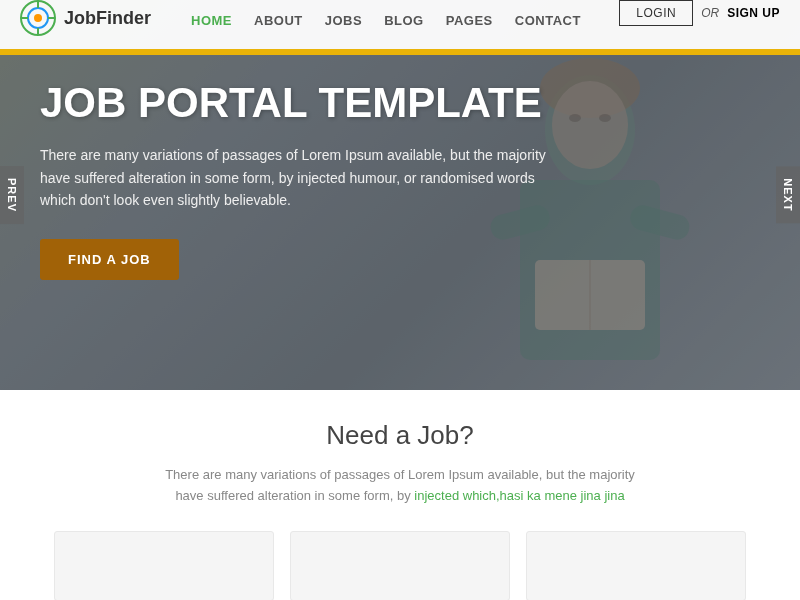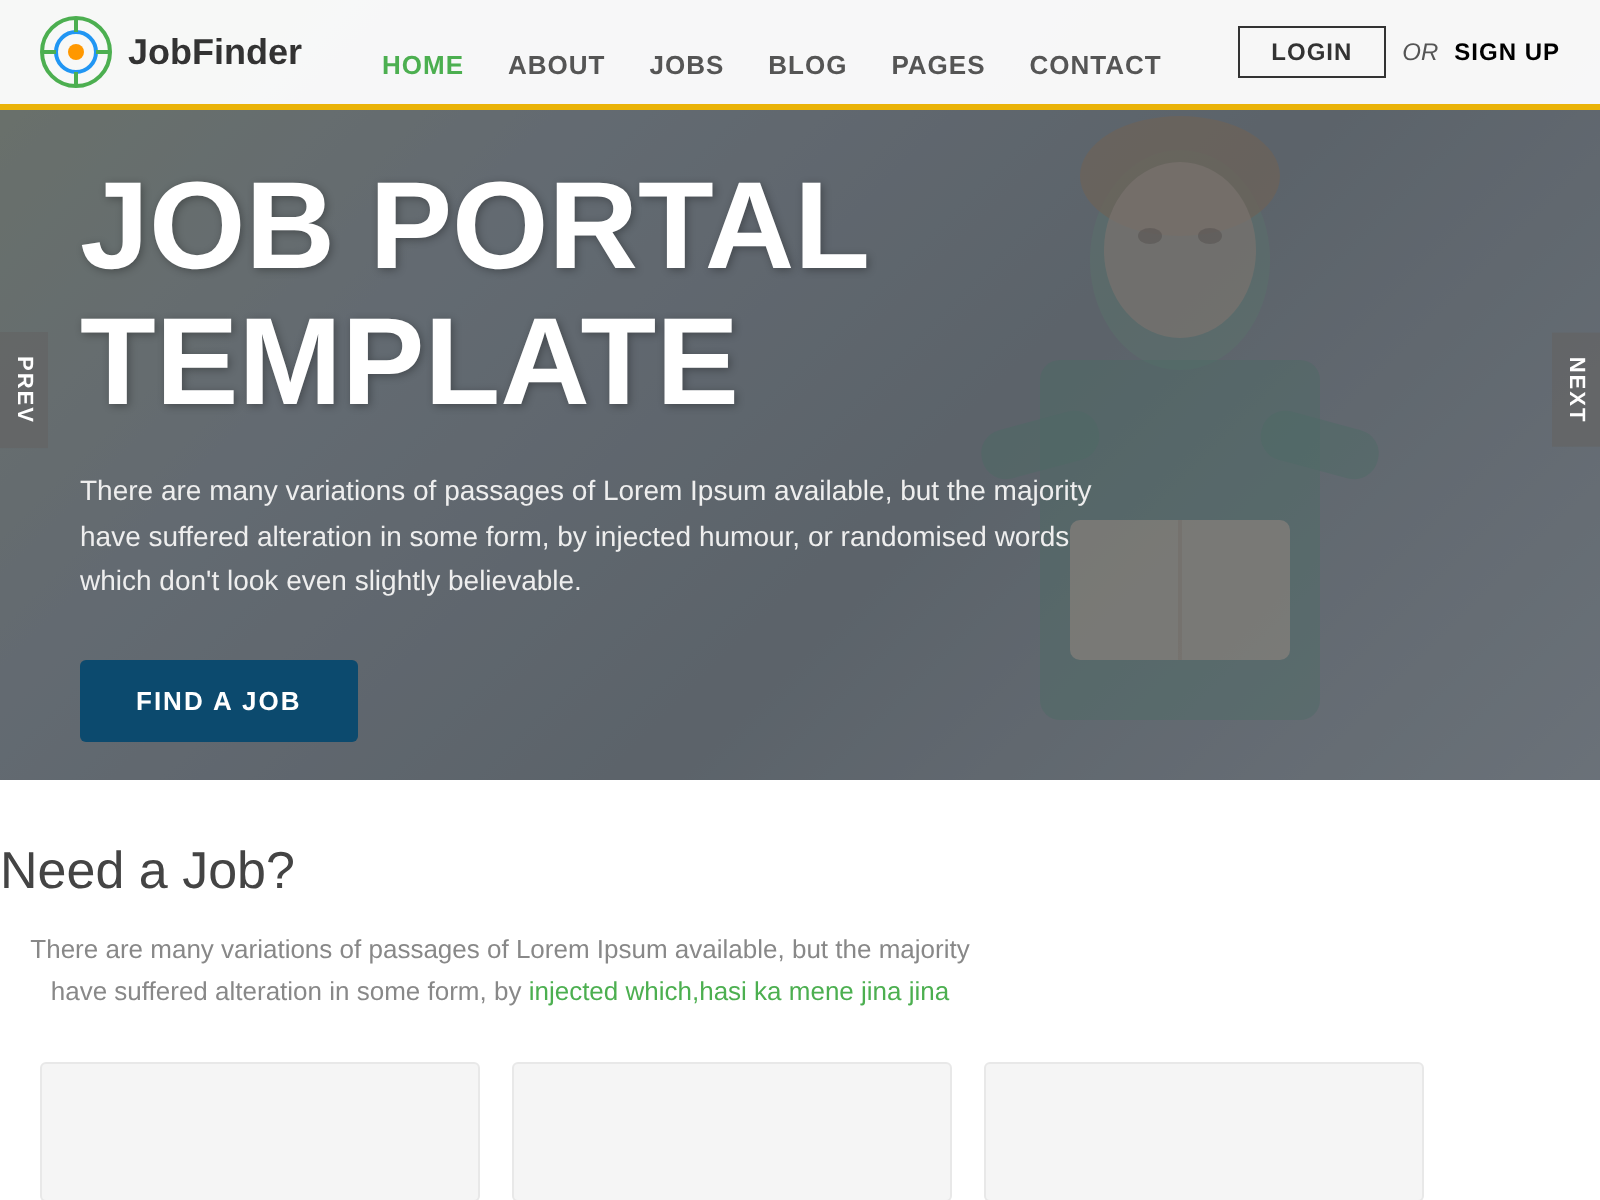--- a/index.html
+++ b/index.html
@@ -5,24 +5,24 @@
     * { margin: 0; padding: 0; box-sizing: border-box; }
     body { font-family: 'Arial', sans-serif; width: 800px; height: 600px; overflow: hidden; background: #fff; }
 
     
     .header {
       position: absolute;
       top: 0; left: 0; right: 0;
       height: 55px;
       background: rgba(255,255,255,0.95);
       display: flex;
-      align-items: center;
+      align-items: flex-start;
       padding: 0 20px;
       z-index: 10;
-      border-bottom: 3px solid #eab308;
+      border-bottom: 6px solid #eab308;
     }
     .logo-area {
       display: flex;
       align-items: center;
       gap: 8px;
       flex: 0 0 auto;
     }
     .logo-icon {
       width: 36px;
       height: 36px;
@@ -54,21 +54,21 @@
     .auth-area {
       display: flex;
       align-items: center;
       gap: 8px;
     }
     .login-btn {
       border: 1.5px solid #333;
       background: transparent;
       padding: 5px 16px;
       font-size: 12px;
-      font-weight: 700;
+      font-weight: 400;
       cursor: pointer;
       color: #333;
       text-transform: uppercase;
       letter-spacing: 0.5px;
     }
     .or-text {
       font-size: 12px;
       color: #555;
       font-style: italic;
     }
@@ -113,37 +113,37 @@
     }
 
     .hero-content {
       position: absolute;
       top: 80px;
       left: 40px;
       z-index: 2;
       max-width: 560px;
     }
     .hero-title {
-      font-size: 62px;
+      font-size: 42px;
       font-weight: 900;
       color: #fff;
       line-height: 1.1;
       text-transform: uppercase;
       margin-bottom: 18px;
       text-shadow: 1px 1px 4px rgba(0,0,0,0.3);
     }
     .hero-desc {
       font-size: 14px;
       color: #eee;
       line-height: 1.6;
       margin-bottom: 28px;
       max-width: 520px;
     }
     .find-job-btn {
-      background: #0c4a6e;
+      background: #a16207;
       color: #fff;
       border: none;
       padding: 13px 28px;
       font-size: 13px;
       font-weight: 700;
       text-transform: uppercase;
       letter-spacing: 1px;
       cursor: pointer;
       border-radius: 3px;
     }
@@ -170,21 +170,21 @@
 
     
     .below-hero {
       position: absolute;
       top: 390px;
       left: 0; right: 0;
       bottom: 0;
       background: #fff;
       display: flex;
       flex-direction: column;
-      align-items: flex-start;
+      align-items: center;
       padding-top: 30px;
     }
     .section-title {
       font-size: 26px;
       font-weight: 400;
       color: #444;
       margin-bottom: 14px;
     }
     .section-desc {
       font-size: 13px;

